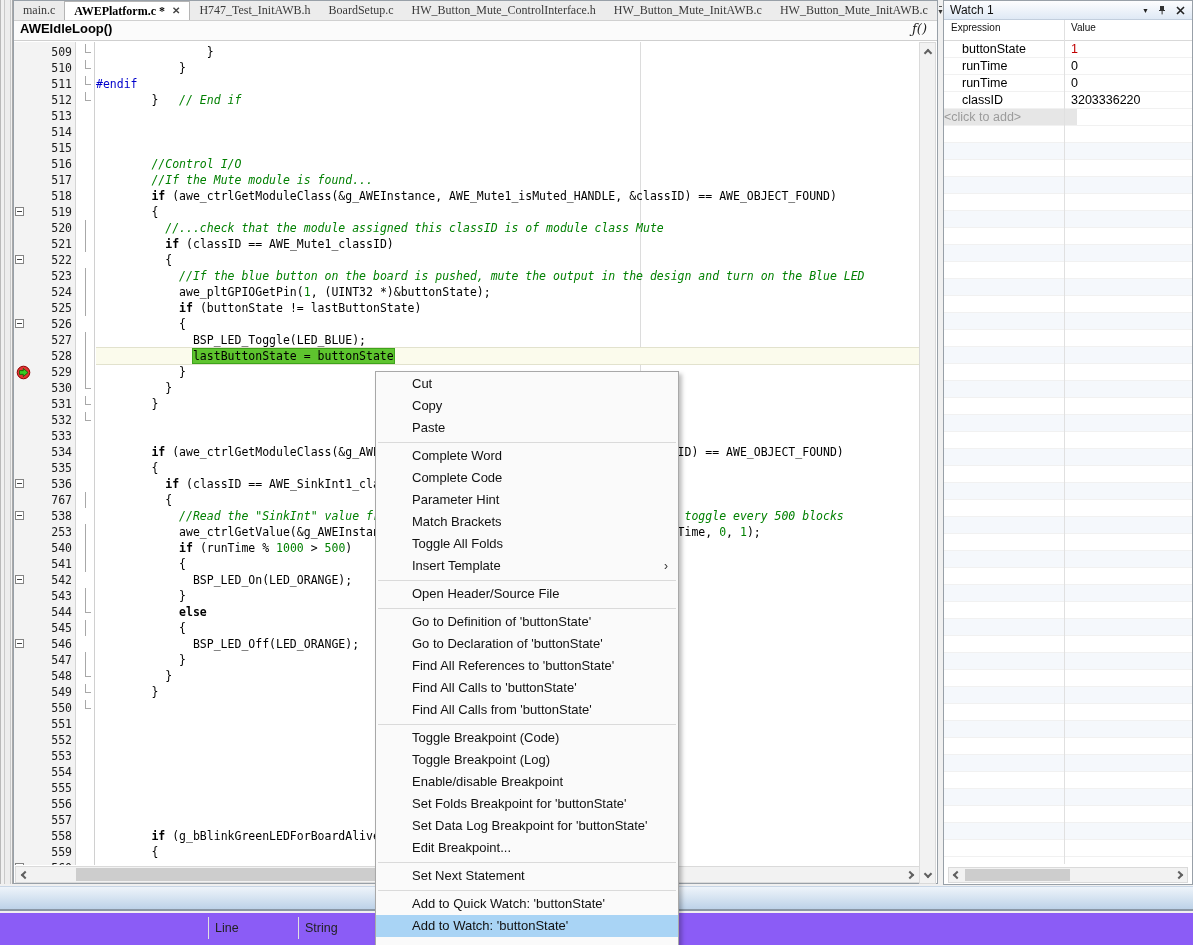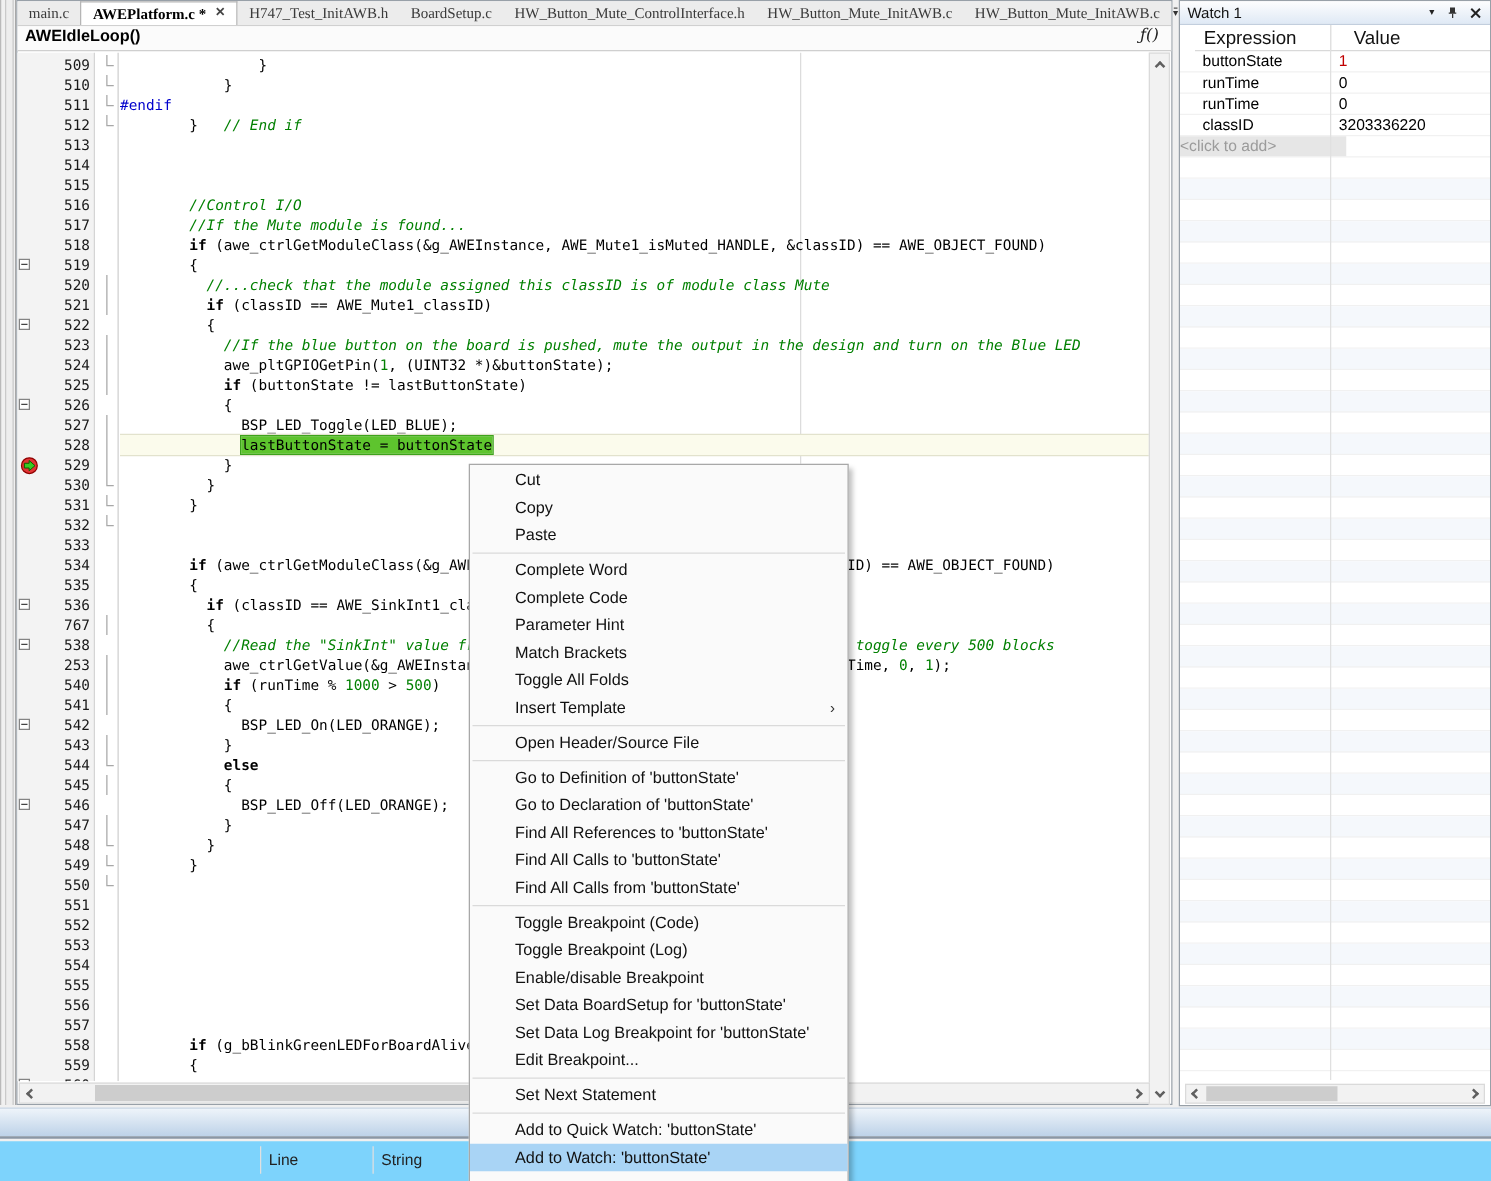--- a/index.html
+++ b/index.html
@@ -77,39 +77,39 @@
   
   #watch-panel{position:absolute;left:943px;top:0;width:250px;height:885px;background:#fff;
     border:1px solid #98a0a8;}
   #watch-header{position:absolute;left:0;top:0;right:0;height:19px;
     background:linear-gradient(#fdfdfe,#dfe9f5);border-bottom:1px solid #c2cedd;
     display:flex;align-items:center;font-size:12px;color:#111;}
   #watch-title{padding-left:6px;}
   #watch-icons{margin-left:auto;display:flex;align-items:center;gap:9px;padding-right:7px;}
   #watch-icons .arr{font-size:7px;color:#222;}
   #watch-colhdr{position:absolute;left:0;top:19px;right:0;height:21px;background:#fff;
-    border-bottom:1px solid #d9d9d9;font-size:15px;color:#111;margin-left:12px;}
+    border-bottom:1px solid #d9d9d9;font-size:10px;color:#111;}
   .col-exp{position:absolute;left:7px;top:2px;}
   .col-val{position:absolute;left:127px;top:2px;}
   #watch-rows{position:absolute;left:0;top:40px;right:0;bottom:20px;overflow:hidden;}
   .wrow{height:17px;position:relative;font-size:12.5px;color:#000;border-bottom:1px solid #f1f1f1;}
   .wrow .exp{position:absolute;left:18px;top:1px;}
   .wrow .val{position:absolute;left:127px;top:1px;}
   .wrow.alt{background:#f5f8fc;}
   .wrow.add{color:#9b9b9b;}
   .wrow.add .gray{position:absolute;left:0;top:0;bottom:0;width:133px;background:#e6e6e6;}
   .wrow.add .exp{left:0;color:#9b9b9b;}
   .col-div{position:absolute;left:120px;top:19px;bottom:20px;border-left:1px solid #e0e0e0;}
   .col-div2{position:absolute;left:120px;top:19px;height:21px;border-left:1px solid #d9d9d9;}
   .val-red{color:var(--red);}
 
   
   #status-blue{position:absolute;left:0;top:886px;width:1193px;height:25px;
     background:linear-gradient(#eef4fa,#bdd2e8);border-top:1px solid #c8d6e6;border-bottom:2px solid #8a97a5;}
-  #status-white{position:absolute;left:0;top:913px;width:1193px;height:32px;background:#7dd3fc;
+  #status-white{position:absolute;left:0;top:913px;width:1193px;height:32px;background:#8b5cf6;
     font-size:12.5px;color:#222;}
   #status-white .fld1{position:absolute;left:215px;top:8px;}
   #status-white .fld2{position:absolute;left:305px;top:8px;}
   .st-div{position:absolute;top:4px;height:22px;border-left:1px solid #e0e0e0;}
 
   
   #context-menu{position:absolute;left:375px;top:371px;width:304px;height:600px;background:#fafafa;
     border:1px solid #a8a8a8;box-shadow:3px 3px 4px rgba(0,0,0,.25);padding-top:1px;font-size:13px;color:#111;z-index:50;}
   .mi{height:22px;line-height:22px;padding-left:36px;position:relative;white-space:nowrap;}
   .mi.hl{background:var(--menuhl);}
@@ -552,21 +552,21 @@
     <div class="msep"></div>
     <div class="mi"><span>Go to Definition of 'buttonState'</span></div>
     <div class="mi"><span>Go to Declaration of 'buttonState'</span></div>
     <div class="mi"><span>Find All References to 'buttonState'</span></div>
     <div class="mi"><span>Find All Calls to 'buttonState'</span></div>
     <div class="mi"><span>Find All Calls from 'buttonState'</span></div>
     <div class="msep"></div>
     <div class="mi"><span>Toggle Breakpoint (Code)</span></div>
     <div class="mi"><span>Toggle Breakpoint (Log)</span></div>
     <div class="mi"><span>Enable/disable Breakpoint</span></div>
-    <div class="mi"><span>Set Data BoardSetup for 'buttonState'</span></div>
+    <div class="mi"><span>Set Folds Breakpoint for 'buttonState'</span></div>
     <div class="mi"><span>Set Data Log Breakpoint for 'buttonState'</span></div>
     <div class="mi"><span>Edit Breakpoint...</span></div>
     <div class="msep"></div>
     <div class="mi"><span>Set Next Statement</span></div>
     <div class="msep"></div>
     <div class="mi"><span>Add to Quick Watch: 'buttonState'</span></div>
     <div class="mi hl"><span>Add to Watch: 'buttonState'</span></div>
   </div>
 
 </body></html>

